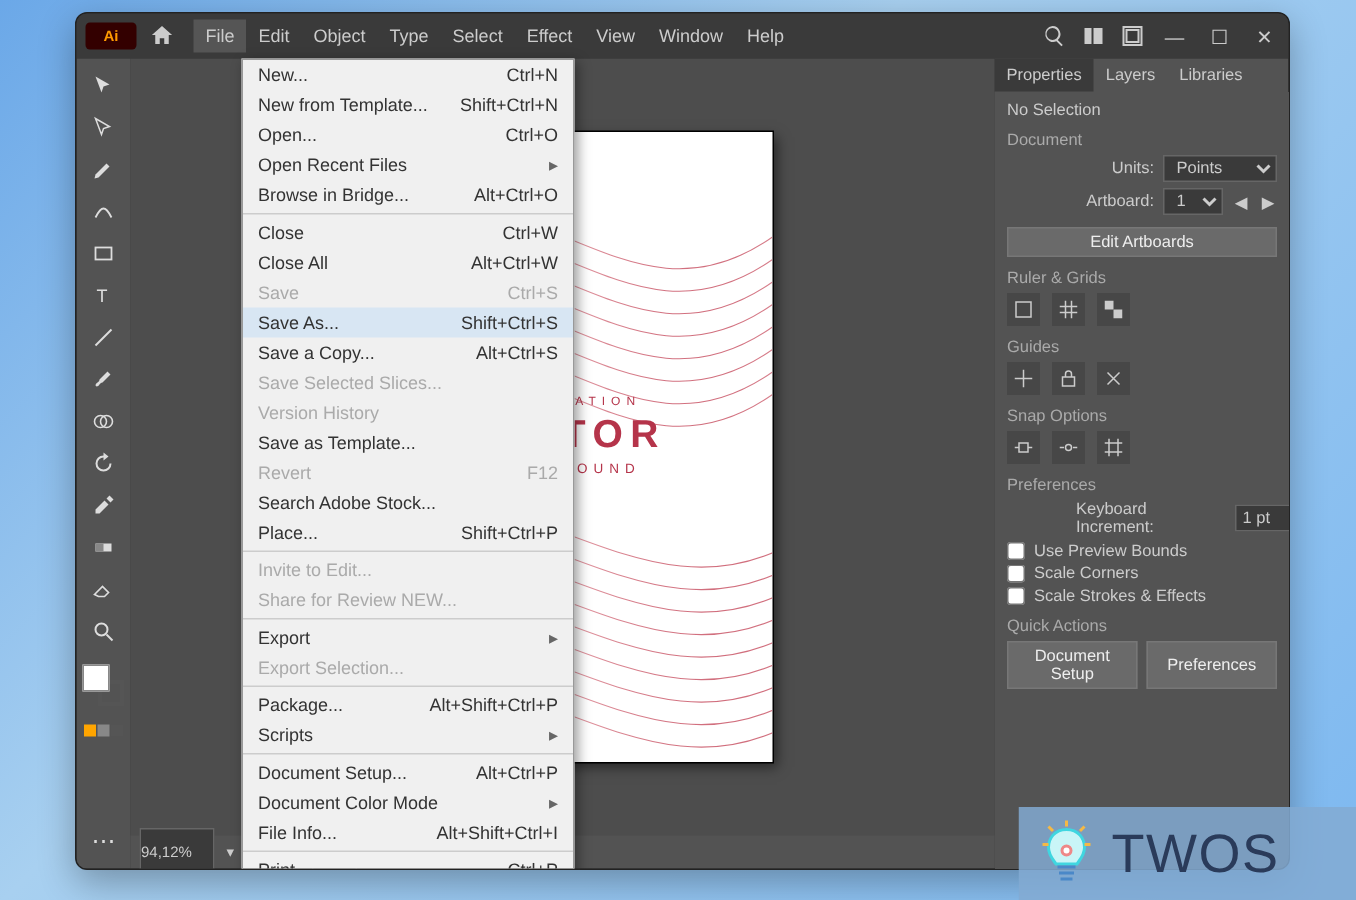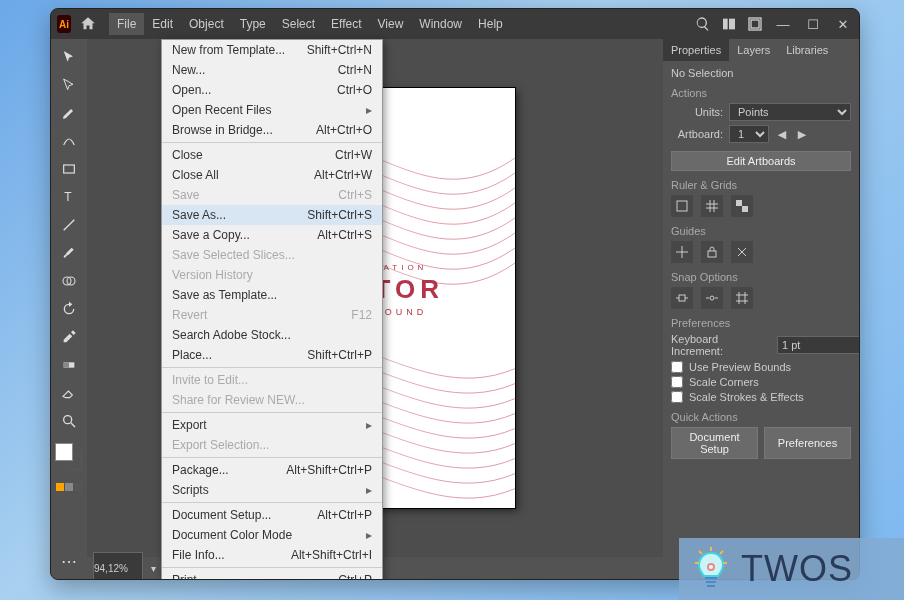--- a/index.html
+++ b/index.html
@@ -1,19 +1,19 @@
 <!DOCTYPE html>
 <html><head>
 <meta charset="utf-8">
 <style>
 * { box-sizing: border-box; margin: 0; padding: 0; font-family: "Segoe UI", Arial, sans-serif; }
 body { width: 904px; height: 600px; background: linear-gradient(135deg, #6ba8e8, #a8d0f0 40%, #7db8f0); overflow: hidden; position: relative; }
 .app-window { position: absolute; left: 50px; top: 8px; width: 810px; height: 572px; background: #3a3a3a; border-radius: 8px; border: 1px solid #222; display: flex; flex-direction: column; overflow: hidden; box-shadow: 0 8px 24px rgba(0,0,0,0.3); }
 .titlebar { height: 30px; background: #3a3a3a; display: flex; align-items: center; padding: 0 6px; color: #ccc; font-size: 12px; }
-.ai-logo { width: 14px; height: 18px; background: #330000; display: flex; align-items: center; justify-content: center; color: #ff9a00; font-weight: bold; font-size: 10px; border-radius: 3px; margin-right: 8px; }
+.ai-logo { width: 34px; height: 18px; background: #330000; display: flex; align-items: center; justify-content: center; color: #ff9a00; font-weight: bold; font-size: 10px; border-radius: 3px; margin-right: 8px; }
 .home-icon { width: 18px; height: 18px; margin-right: 12px; cursor: pointer; }
 .home-icon svg { width: 100%; height: 100%; fill: #ccc; }
 .menubar { display: flex; gap: 0; }
 .menubar-item { padding: 4px 8px; cursor: pointer; }
 .menubar-item.active { background: #555; }
 .titlebar-spacer { flex: 1; }
 .titlebar-right { display: flex; align-items: center; gap: 10px; }
 .titlebar-right svg { fill: #ccc; }
 .ticons { width: 16px; height: 16px; cursor: pointer; }
 .win-btn { width: 20px; height: 20px; display:flex; align-items:center; justify-content:center; color:#ccc; font-size:13px;}
@@ -41,21 +41,21 @@
 .zoom-box { width:50px; }
 .nav-arrow { width:14px; height:14px; display:flex; align-items:center; justify-content:center; color:#ccc; cursor:pointer; }
 .nav-page { width:30px; text-align:center; }
 .props-panel { width: 196px; background:#535353; color:#ccc; font-size:11px; display:flex; flex-direction:column; }
 .panel-tabs { display:flex; }
 .panel-tab { padding:5px 8px; font-size:11px; }
 .panel-tab.active { background:#3a3a3a; }
 .panel-content { flex:1; background:#535353; padding:6px 8px; overflow-y:auto; }
 .section-title { color:#aaa; margin: 8px 0 4px; }
 .row { display:flex; align-items:center; gap:6px; margin:4px 0; }
-.row label { color:#ccc; flex:0 0 52px; text-align:right; font-size:11px;}
+.row label { color:#ccc; flex:0 0 52px; text-align:right; font-size:11px;margin-left:46px;}
 .row select, .row input { flex:1; background:#3a3a3a; color:#ccc; border:1px solid #666; font-size:11px; height:18px; padding:0 4px; }
 .panel-btn { background:#6a6a6a; color:#eee; border:1px solid #777; font-size:11px; padding:3px 6px; cursor:pointer; }
 .panel-btn.full { width:100%; margin-top:4px; text-align:center;}
 .btn-row { display:flex; gap:6px; margin-top:4px;}
 .btn-row .panel-btn { flex:1; text-align:center;}
 .icon-row { display:flex; gap:8px; margin:4px 0; }
 .icon-btn { width:22px; height:22px; background:#474747; display:flex; align-items:center; justify-content:center; cursor:pointer; }
 .icon-btn svg { width:12px; height:12px; fill:#ccc; }
 .check-row { display:flex; align-items:center; gap:6px; margin:3px 0; }
 .check-row input { width:12px; height:12px; }
@@ -250,21 +250,21 @@
     </div>
 
     <div class="props-panel">
       <div class="panel-tabs">
         <div class="panel-tab active">Properties</div>
         <div class="panel-tab">Layers</div>
         <div class="panel-tab">Libraries</div>
       </div>
       <div class="panel-content">
         <div style="color:#ccc;margin-bottom:6px">No Selection</div>
-        <div class="section-title">Actions</div>
+        <div class="section-title">Document</div>
         <div class="row">
           <label>Units:</label>
           <select><option>Points</option></select>
         </div>
         <div class="row">
           <label>Artboard:</label>
           <select style="flex:0 0 40px"><option>1</option></select>
           <span class="nav-arrow">◀</span>
           <span class="nav-arrow">▶</span>
         </div>
@@ -354,26 +354,26 @@
         <div class="btn-row">
           <button class="panel-btn">Document Setup</button>
           <button class="panel-btn">Preferences</button>
         </div>
       </div>
     </div>
   </div>
 
   <div class="dropdown-menu" id="file-menu">
       <div class="menu-item">
+        <span>New...</span>
+        <span>Ctrl+N</span>
+      </div>
+      <div class="menu-item">
         <span>New from Template...</span>
         <span>Shift+Ctrl+N</span>
-      </div>
-      <div class="menu-item">
-        <span>New...</span>
-        <span>Ctrl+N</span>
       </div>
       <div class="menu-item">
         <span>Open...</span>
         <span>Ctrl+O</span>
       </div>
       <div class="menu-item">
         <span>Open Recent Files</span>
         <span class="submenu-arrow">▸</span>
       </div>
       <div class="menu-item">

